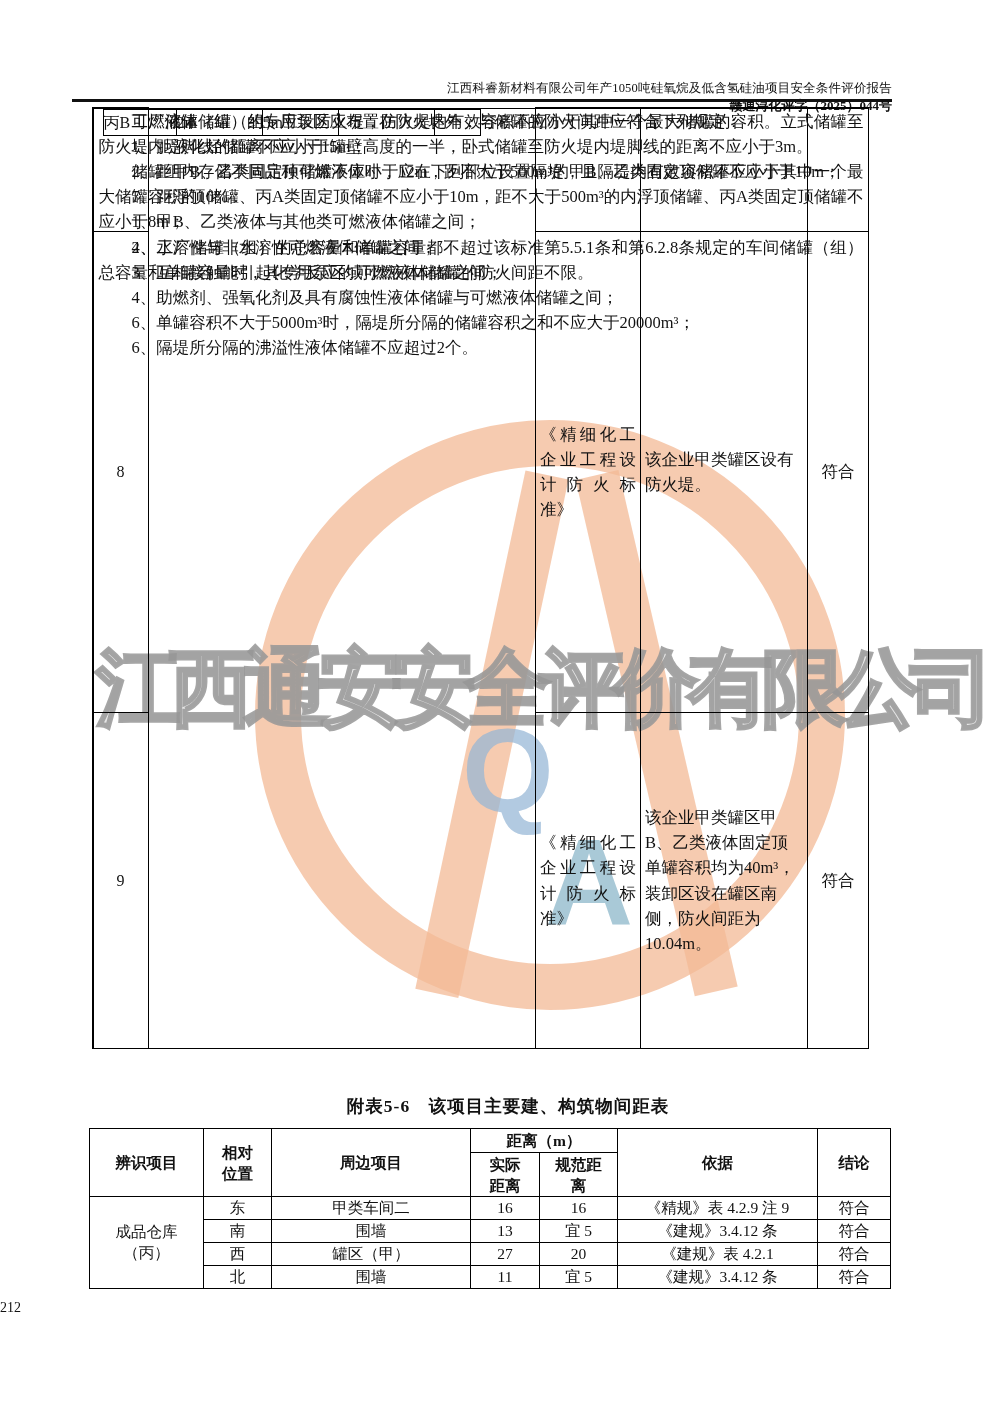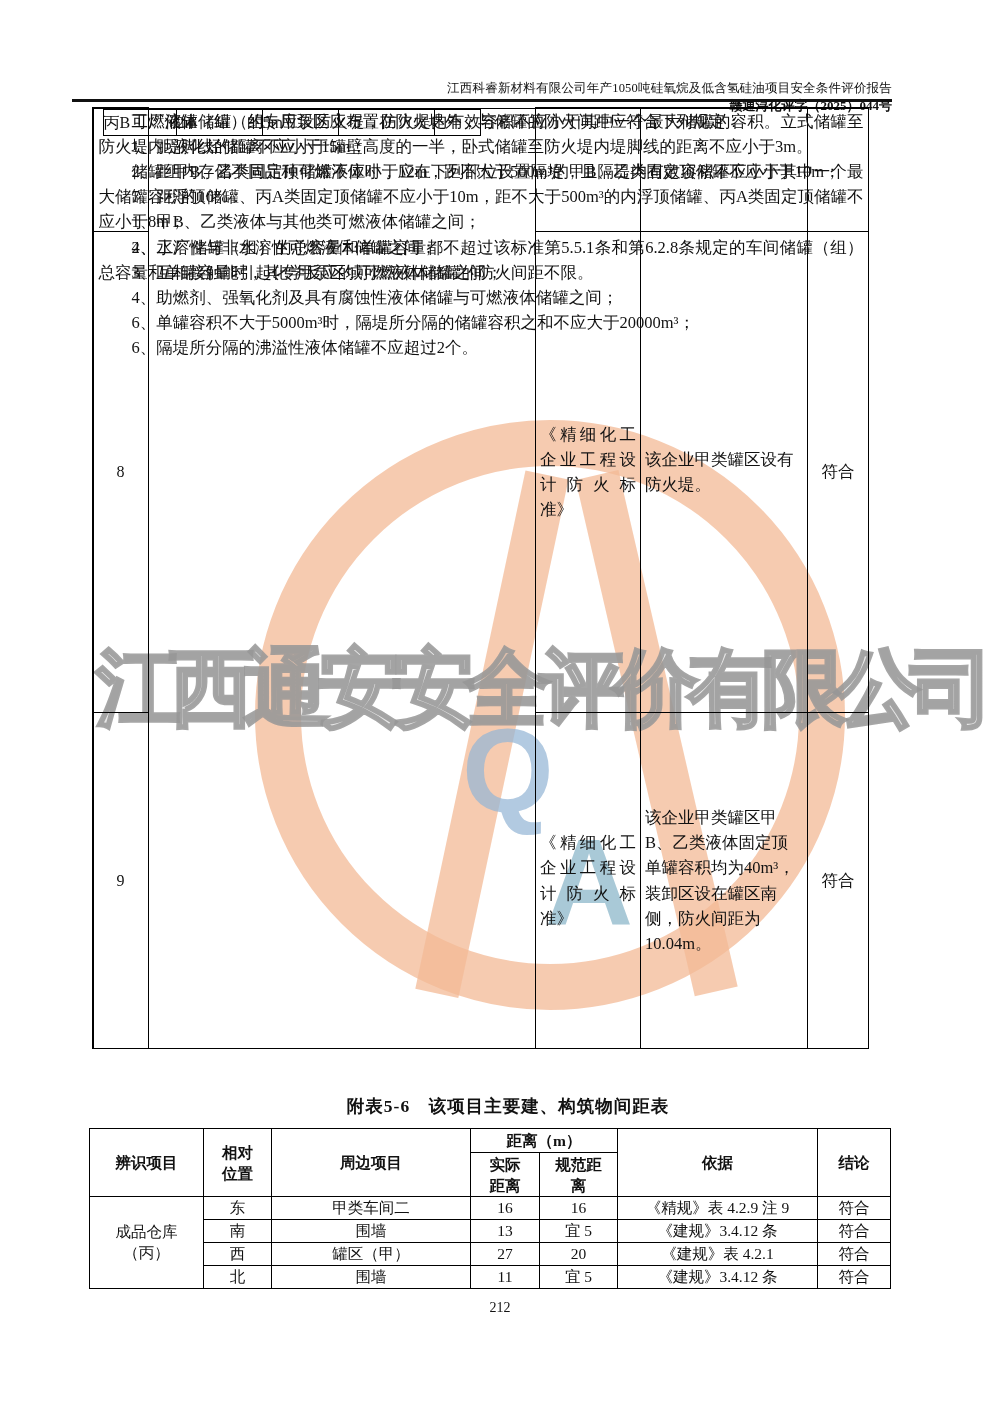--- a/index.html
+++ b/index.html
@@ -57,21 +57,21 @@
     position:absolute;left:89px;top:1128px;width:801px;table-layout:fixed;
     font-size:15.5px;
   }
   .bottom-table th,.bottom-table td{border:1.5px solid #000;padding:0 2px;text-align:center;vertical-align:middle;overflow:hidden;}
   .bottom-table th{font-weight:bold;line-height:21px;}
   .bottom-table .wrap{white-space:pre-line;}
   .bottom-table tr.h1{height:24px;}
   .bottom-table tr.h2{height:44px;}
   .bottom-table tbody tr{height:23px;}
   
-  .page-num{position:absolute;left:0;top:1300px;width:1000px;text-align:center;font-size:14px;}
+  .page-num{position:absolute;left:0;top:1300px;width:1000px;font-size:14px;}
 </style>
 </head>
 <body>
 
 <div class="page">
 
   <div class="wm-layer">
     <div class="wm-ring"></div>
     <div class="wm-leg left"></div>
     <div class="wm-leg right"></div>

